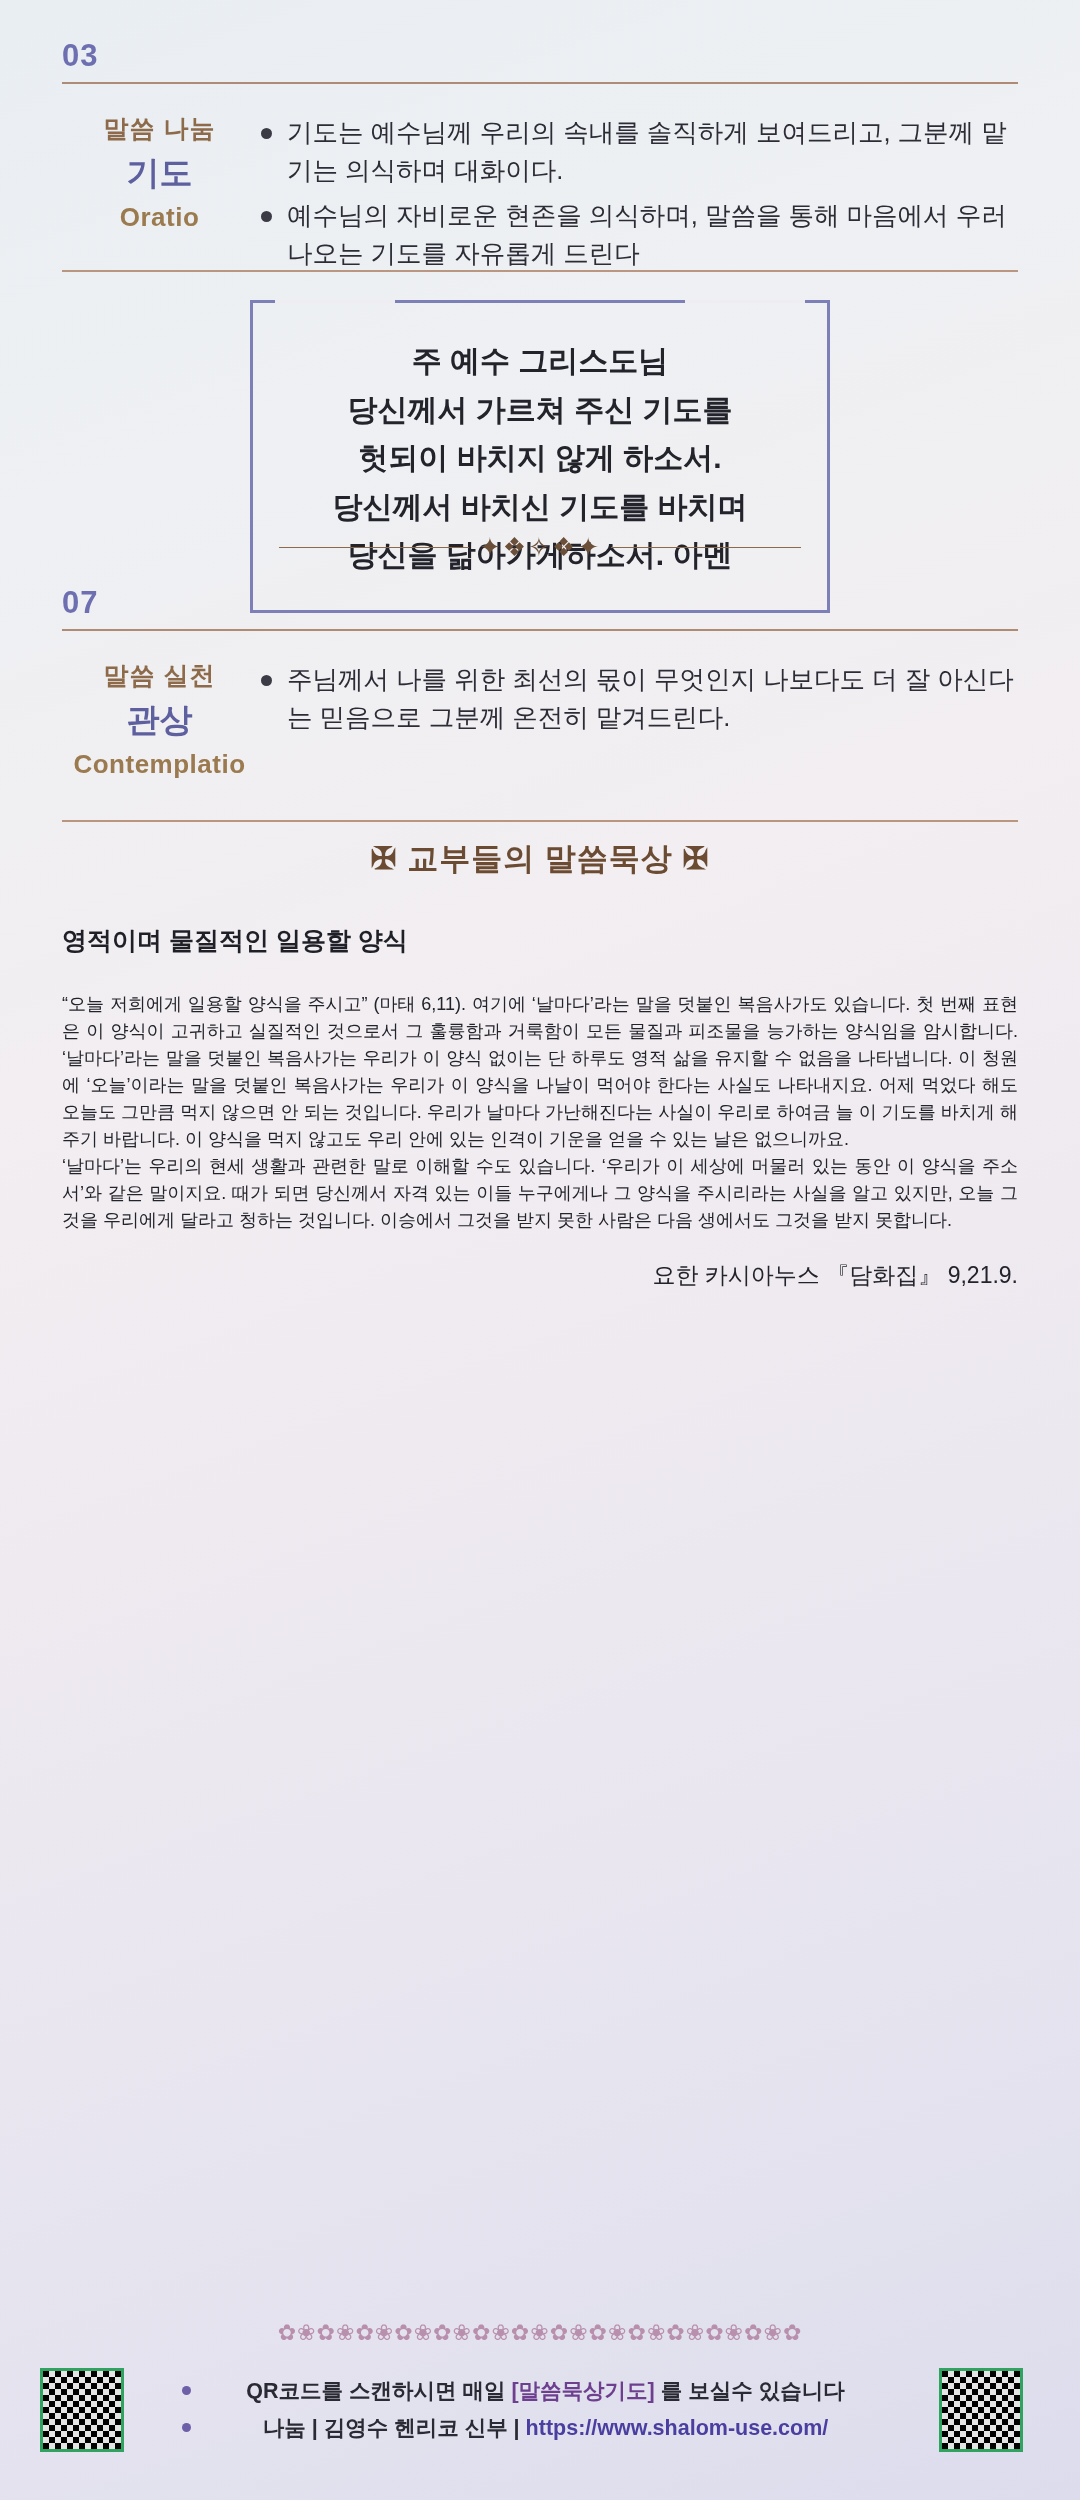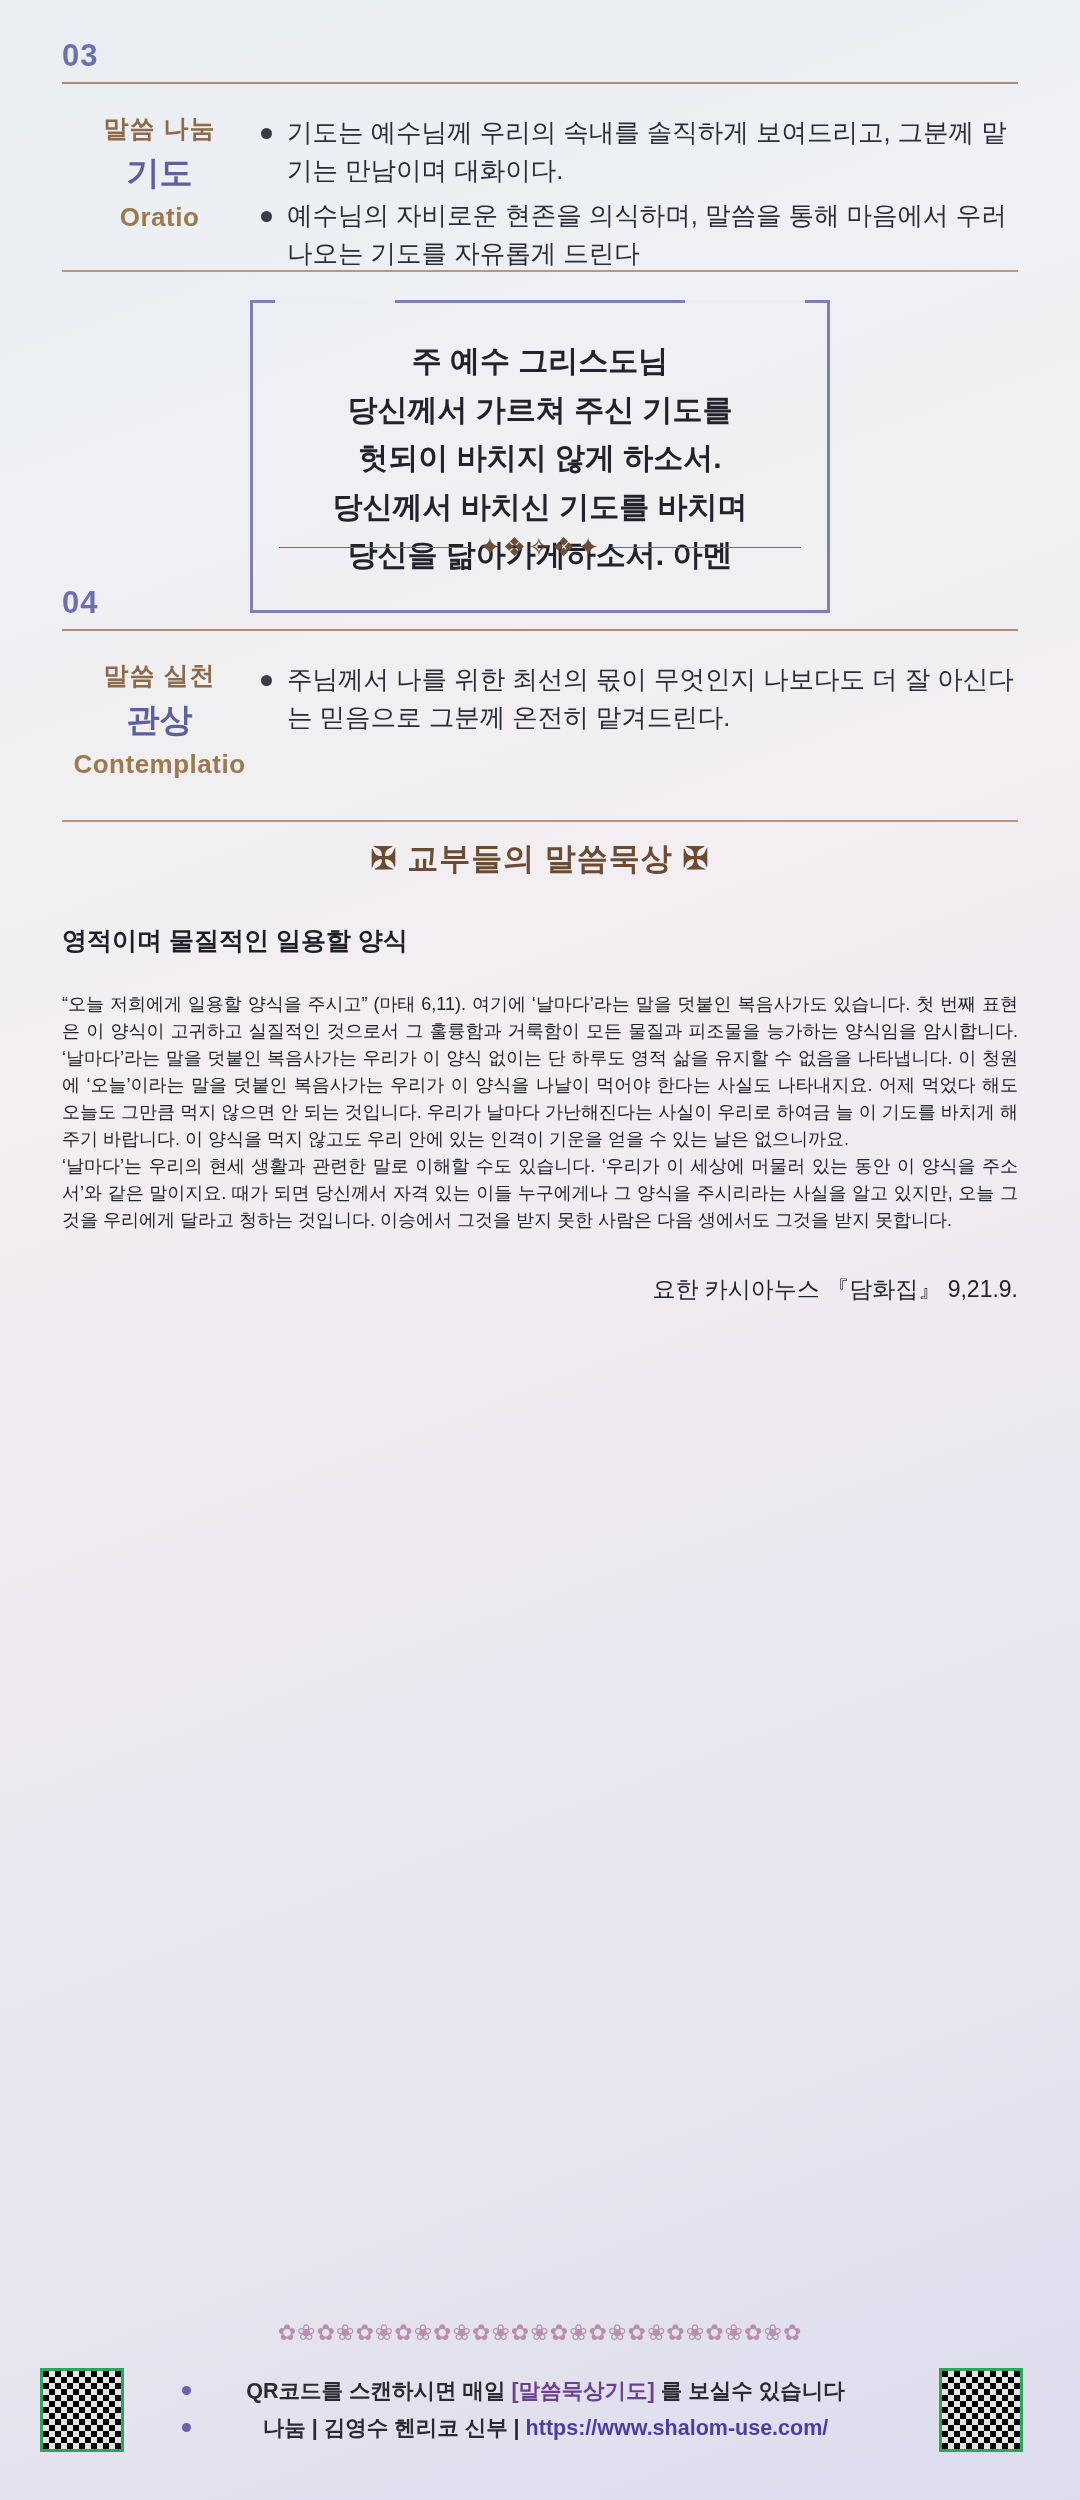--- a/index.html
+++ b/index.html
@@ -237,21 +237,21 @@
     <div class="rule"></div>
 
     <div class="block" style="margin-top:22px;">
       <div class="label-col">
         <div class="label-top">말씀 나눔</div>
         <div class="label-mid">기도</div>
         <div class="label-lat">Oratio</div>
       </div>
       <div class="bullets">
         <ul>
-          <li>기도는 예수님께 우리의 속내를 솔직하게 보여드리고, 그분께 맡기는 만남이며 대화이다.</li>
+          <li>기도는 예수님께 우리의 속내를 솔직하게 보여드리고, 그분께 맡기는 의식하며 대화이다.</li>
           <li>예수님의 자비로운 현존을 의식하며, 말씀을 통해 마음에서 우러나오는 기도를 자유롭게 드린다</li>
         </ul>
       </div>
     </div>
   </div>
 
   <div class="rule thin" style="position:absolute; left:62px; top:262px; width:956px;"></div>
 
   <div style="position:absolute; left:0; top:300px; width:1080px;">
     <div class="prayer-wrap">
@@ -263,21 +263,21 @@
     </div>
   </div>
 
   <div class="ornament" style="position:absolute; left:62px; top:532px; width:956px;">
     <div class="orn-line"></div>
     <div class="orn-mid">✦❖✧❖✦</div>
     <div class="orn-line"></div>
   </div>
 
   <div style="position:absolute; left:62px; top:585px; width:956px;">
-    <div class="sec-num">04</div>
+    <div class="sec-num">07</div>
     <div class="rule"></div>
 
     <div class="block" style="margin-top:22px;">
       <div class="label-col">
         <div class="label-top">말씀 실천</div>
         <div class="label-mid">관상</div>
         <div class="label-lat">Contemplatio</div>
       </div>
       <div class="bullets">
         <ul>
@@ -287,21 +287,21 @@
     </div>
   </div>
 
   <div class="rule thin" style="position:absolute; left:62px; top:812px; width:956px;"></div>
 
   <div style="position:absolute; left:62px; top:838px; width:956px;">
     <div class="fathers-head">✠ 교부들의 말씀묵상 ✠</div>
     <div class="sub-head" style="margin-top:44px;">영적이며 물질적인 일용할 양식</div>
     <div class="body-text" style="margin-top:34px;">“오늘 저희에게 일용할 양식을 주시고” (마태 6,11). 여기에 ‘날마다’라는 말을 덧붙인 복음사가도 있습니다. 첫 번째 표현은 이 양식이 고귀하고 실질적인 것으로서 그 훌륭함과 거룩함이 모든 물질과 피조물을 능가하는 양식임을 암시합니다. ‘날마다’라는 말을 덧붙인 복음사가는 우리가 이 양식 없이는 단 하루도 영적 삶을 유지할 수 없음을 나타냅니다. 이 청원에 ‘오늘’이라는 말을 덧붙인 복음사가는 우리가 이 양식을 나날이 먹어야 한다는 사실도 나타내지요. 어제 먹었다 해도 오늘도 그만큼 먹지 않으면 안 되는 것입니다. 우리가 날마다 가난해진다는 사실이 우리로 하여금 늘 이 기도를 바치게 해 주기 바랍니다. 이 양식을 먹지 않고도 우리 안에 있는 인격이 기운을 얻을 수 있는 날은 없으니까요.
 ‘날마다’는 우리의 현세 생활과 관련한 말로 이해할 수도 있습니다. ‘우리가 이 세상에 머물러 있는 동안 이 양식을 주소서’와 같은 말이지요. 때가 되면 당신께서 자격 있는 이들 누구에게나 그 양식을 주시리라는 사실을 알고 있지만, 오늘 그것을 우리에게 달라고 청하는 것입니다. 이승에서 그것을 받지 못한 사람은 다음 생에서도 그것을 받지 못합니다.</div>
-    <div class="attrib" style="margin-top:40px;">요한 카시아누스 『담화집』 9,21.9.</div>
+    <div class="attrib" style="margin-top:26px;">요한 카시아누스 『담화집』 9,21.9.</div>
   </div>
 
   <div class="floral" style="position:absolute; left:62px; top:2320px; width:956px;">✿❀✿❀✿❀✿❀✿❀✿❀✿❀✿❀✿❀✿❀✿❀✿❀✿❀✿</div>
 
   <div class="footer" style="position:absolute; left:40px; top:2368px; width:983px;">
     <div class="qr"></div>
     <div class="footer-lines">
       <div>
         <span>QR코드를 스캔하시면 매일 </span><span class="hl">[말씀묵상기도]</span><span> 를 보실수 있습니다</span>
       </div>

